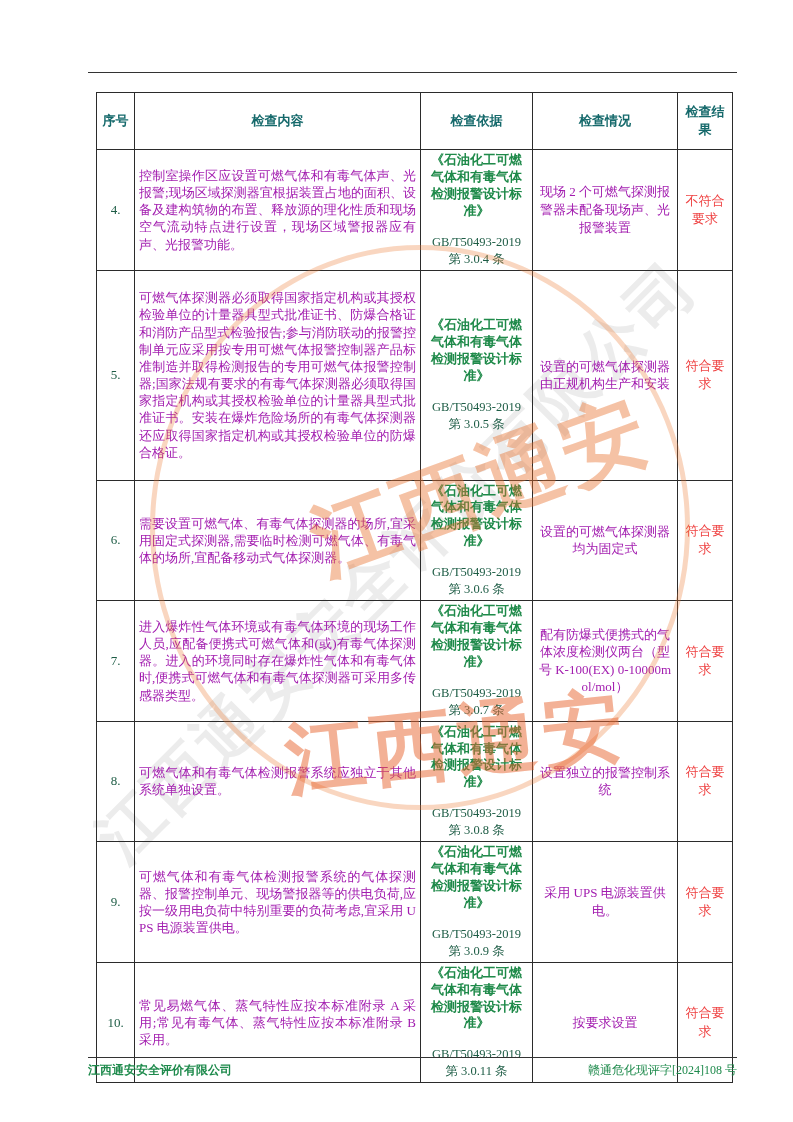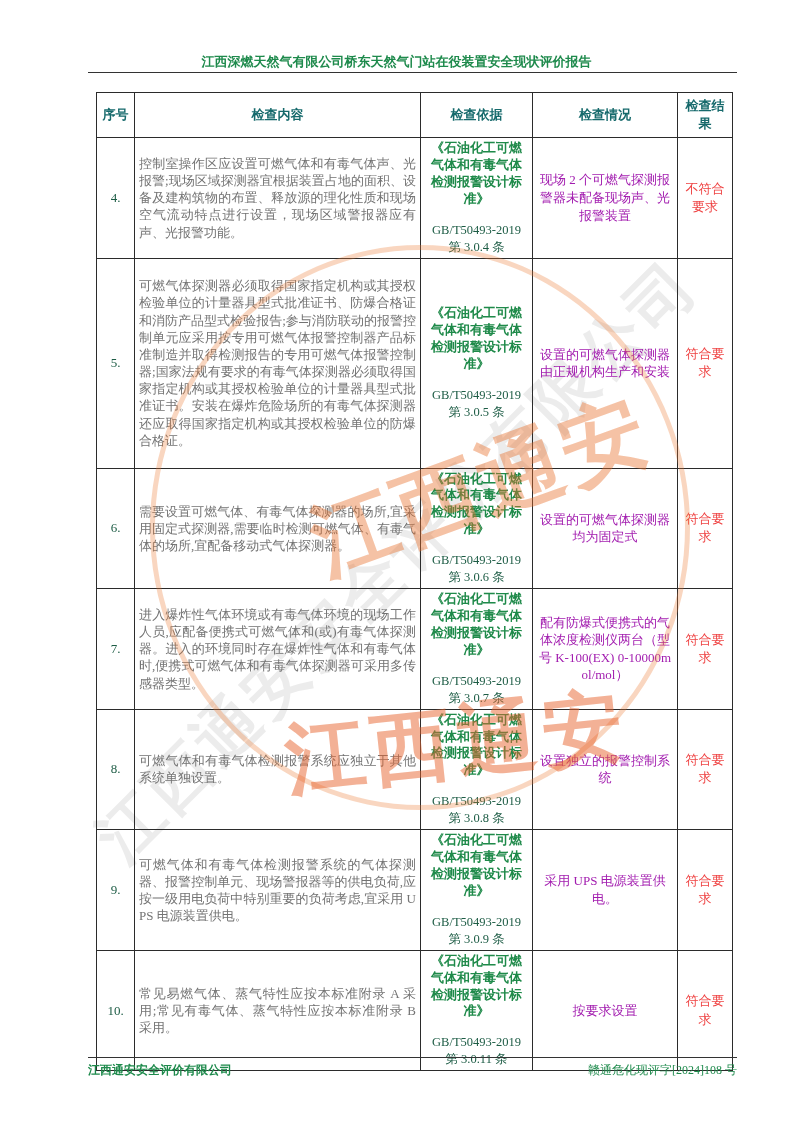--- a/index.html
+++ b/index.html
@@ -34,26 +34,26 @@
   .header-rule{position:absolute;top:72px;left:88px;width:649px;height:1px;background:#333333;z-index:2;}
   
   table.insp-table{
     position:absolute;top:92px;left:96px;width:636px;
     border-collapse:collapse;table-layout:fixed;z-index:2;background:transparent;
   }
   .insp-table th,.insp-table td{
     border:1px solid #2b2b2b;vertical-align:middle;padding:2px 4px;
     overflow:hidden;word-break:break-all;
   }
-  .insp-table thead tr{height:45px;}
+  .insp-table thead tr{height:57px;}
   .insp-table th{font-size:13px;font-weight:bold;color:#15696b;text-align:center;}
   .rh-0{height:115px}.rh-1{height:210px}.rh-2{height:105px}.rh-3{height:110px}
   .rh-4{height:115px}.rh-5{height:110px}.rh-6{height:110px}
   .c-no{font-size:13px;color:#1d5c45;text-align:center;}
-  .c-content{font-size:13px;line-height:1.32;color:#737373;text-align:justify;padding:3px 6px;}
+  .c-content{font-size:13px;line-height:1.32;color:#a21caf;text-align:justify;padding:3px 6px;}
   .c-basis{text-align:center;color:#1f8a4a;}
   .basis-std{font-size:13px;font-weight:bold;line-height:1.3;color:#1f8a4a;}
   .basis-code{font-size:12.5px;margin-top:15px;color:#1d5c45;}
   .basis-clause{font-size:12.5px;margin-top:1px;color:#1d5c45;}
   .c-situation{font-size:13px;line-height:1.35;color:#a21caf;text-align:center;}
   .c-result{font-size:13px;line-height:1.4;color:#ef4444;text-align:center;}
   
   .page-number{position:absolute;top:1032px;left:0;width:793px;text-align:center;font-size:12px;color:#3a4a42;z-index:2;}
   .footer-rule{position:absolute;top:1057px;left:88px;width:649px;height:1px;background:#333333;z-index:2;}
   .footer-left{position:absolute;top:1062px;left:88px;font-size:12px;font-weight:bold;color:#1e8a4c;z-index:2;}
@@ -62,21 +62,20 @@
 </head>
 <body>
 
 <div class="page">
 
   <div class="wm-gray">江西通安安全评价有限公司</div>
   <div class="stamp-ring"></div>
   <div class="stamp-text stamp-upper">江西通安</div>
   <div class="stamp-text stamp-lower">江西通安</div>
 
-  <div class="doc-header">江西深燃天然气有限公司桥东天然气门站在役装置安全现状评价报告</div>
   <div class="header-rule"></div>
 
   <table class="insp-table">
     <colgroup>
       <col style="width:38px">
         <col style="width:286px">
         <col style="width:112px">
         <col style="width:145px">
         <col style="width:55px">
     </colgroup>

